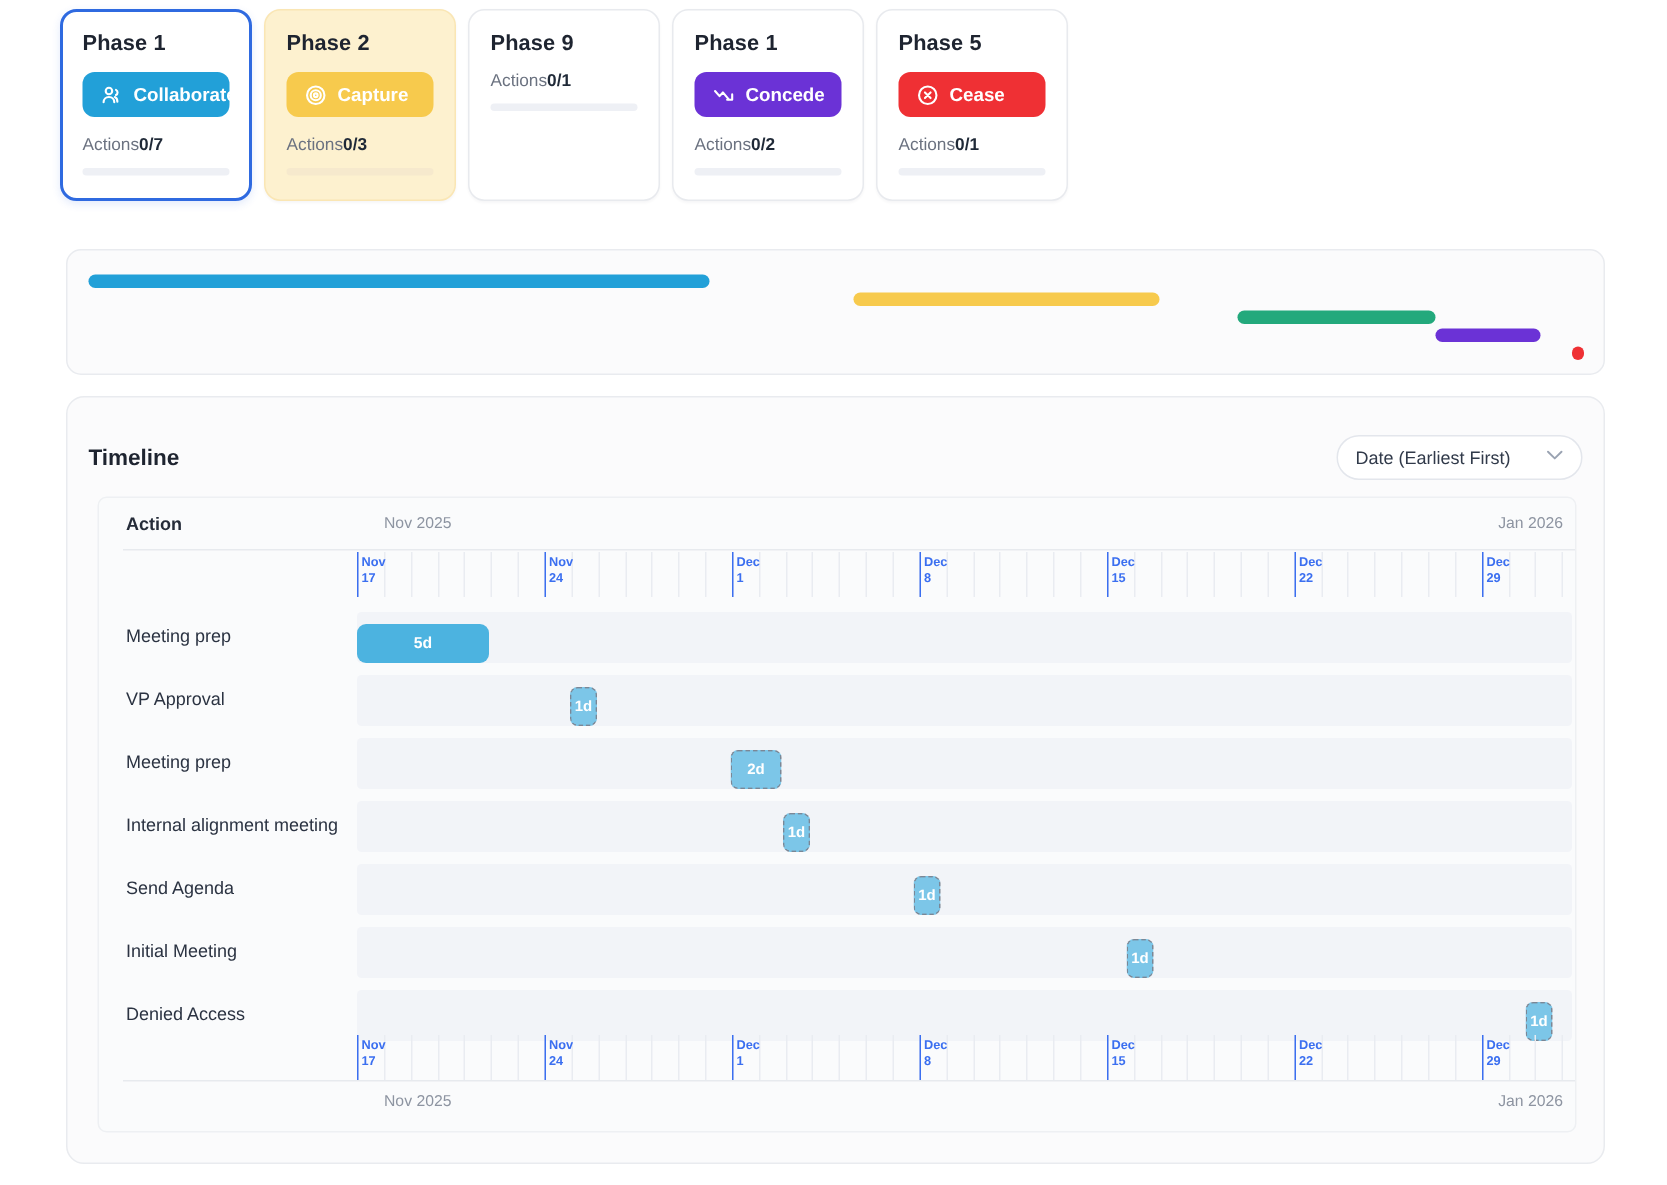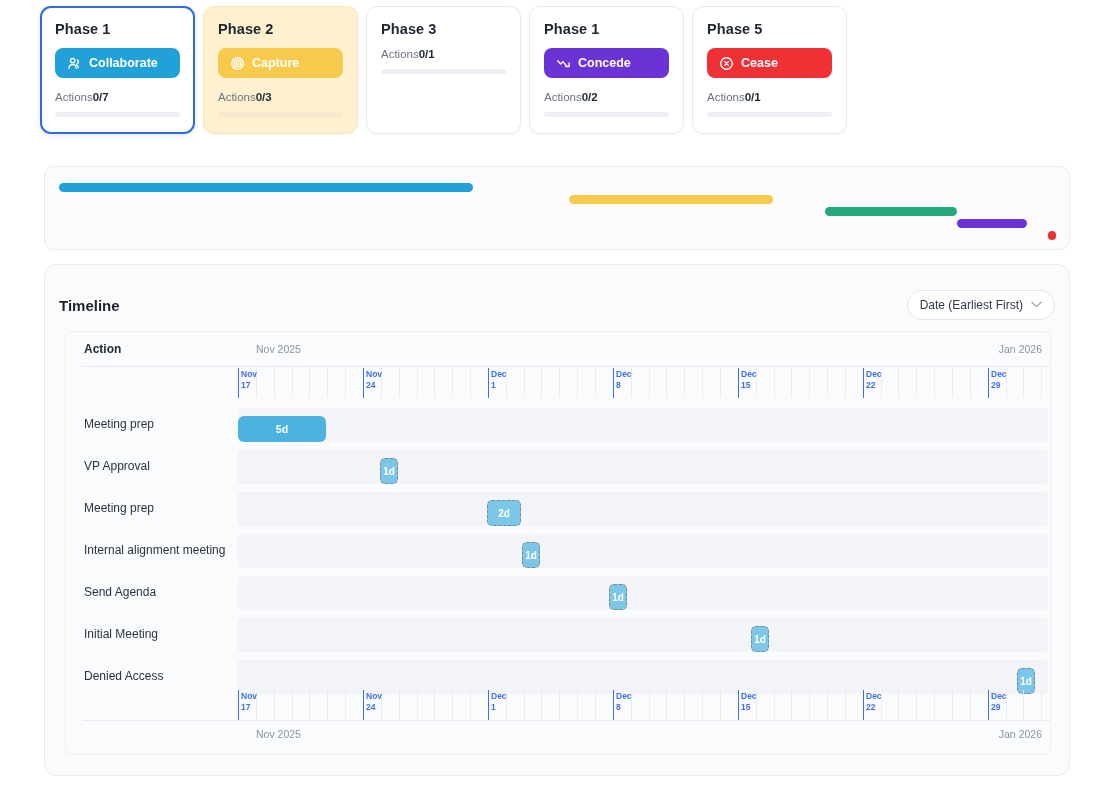--- a/index.html
+++ b/index.html
@@ -10,21 +10,21 @@
     overflow: hidden;
   }
   body { position: relative; }
 
   
   #phase-strip {
     position: absolute; left: 40px; top: 6px;
     display: flex; gap: 8px;
   }
   .phase-card {
-    width: 155px; height: 128px;
+    width: 128px; height: 128px;
     border-radius: 11px;
     background: #ffffff;
     border: 1px solid #e8eaee;
     padding: 14px 14px 0 14px;
     display: flex; flex-direction: column;
     box-shadow: 0 1px 2px rgba(16,24,40,.04);
     position: relative;
   }
   .phase-card.active {
     border: 2px solid #2f6ae0;
@@ -75,21 +75,21 @@
     position: absolute; left: 14px; right: 14px; top: 22px;
     height: 36px; display: flex; align-items: center;
     justify-content: space-between;
     text-align: right;
   }
   #timeline-title { font-size: 15px; font-weight: 700; color: #1e2430; }
   #sort-select {
     height: 30px; min-width: 134px;
     border: 1px solid #e3e6ec; border-radius: 16px;
     background: #fff; display: flex; align-items: center;
-    justify-content: space-between; gap: 8px;
+    justify-content: space-between; gap: 24px;
     padding: 0 12px; font-size: 12px; color: #313a4a;
     cursor: pointer;
   }
   #sort-select .chev { color: #9aa3b2; font-size: 10px; line-height: 1; }
 
   
   #gantt {
     position: absolute; left: 20px; top: 66px;
     width: 986px; height: 424px;
     background: #fafbfc; border: 1px solid #eef0f3;
@@ -180,21 +180,21 @@
           </svg>
         </span>
        <span>Capture</span>
      </div>
      <div class="phase-actions">
        <span>Actions</span><b>0/3</b>
      </div>
      <div class="phase-track"></div>
     </div>
     <div class="phase-card">
-      <div class="phase-title">Phase 3</div>
+      <div class="phase-title">Phase 9</div>
      <div class="phase-actions">
        <span>Actions</span><b>0/1</b>
      </div>
      <div class="phase-track"></div>
     </div>
     <div class="phase-card">
       <div class="phase-title">Phase 1</div>
      <div class="phase-pill" style="background:#6b32d6">
        <span>
           <svg width="15" height="15" viewBox="0 0 16 16">

